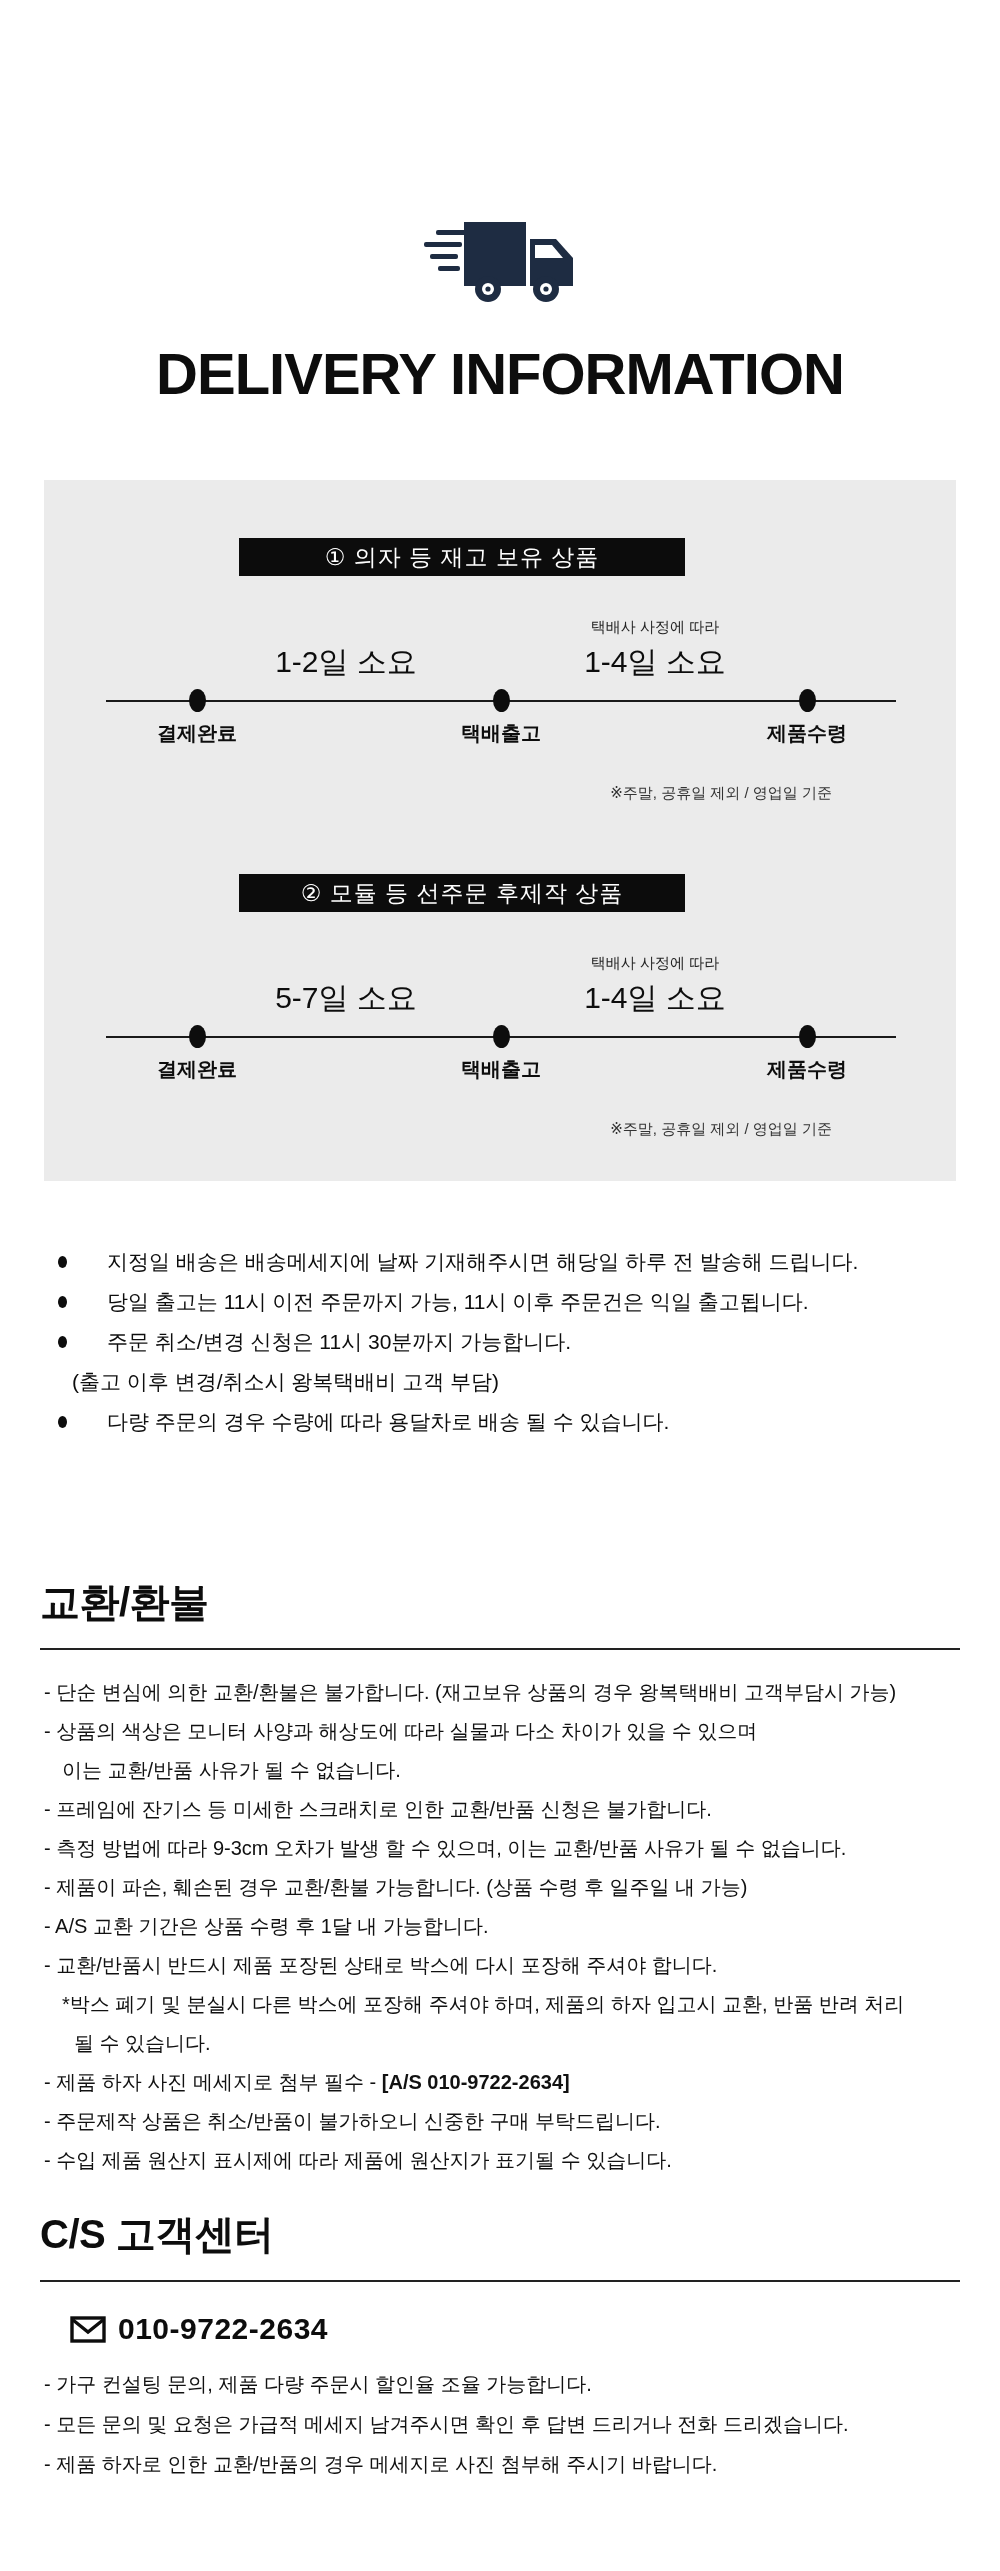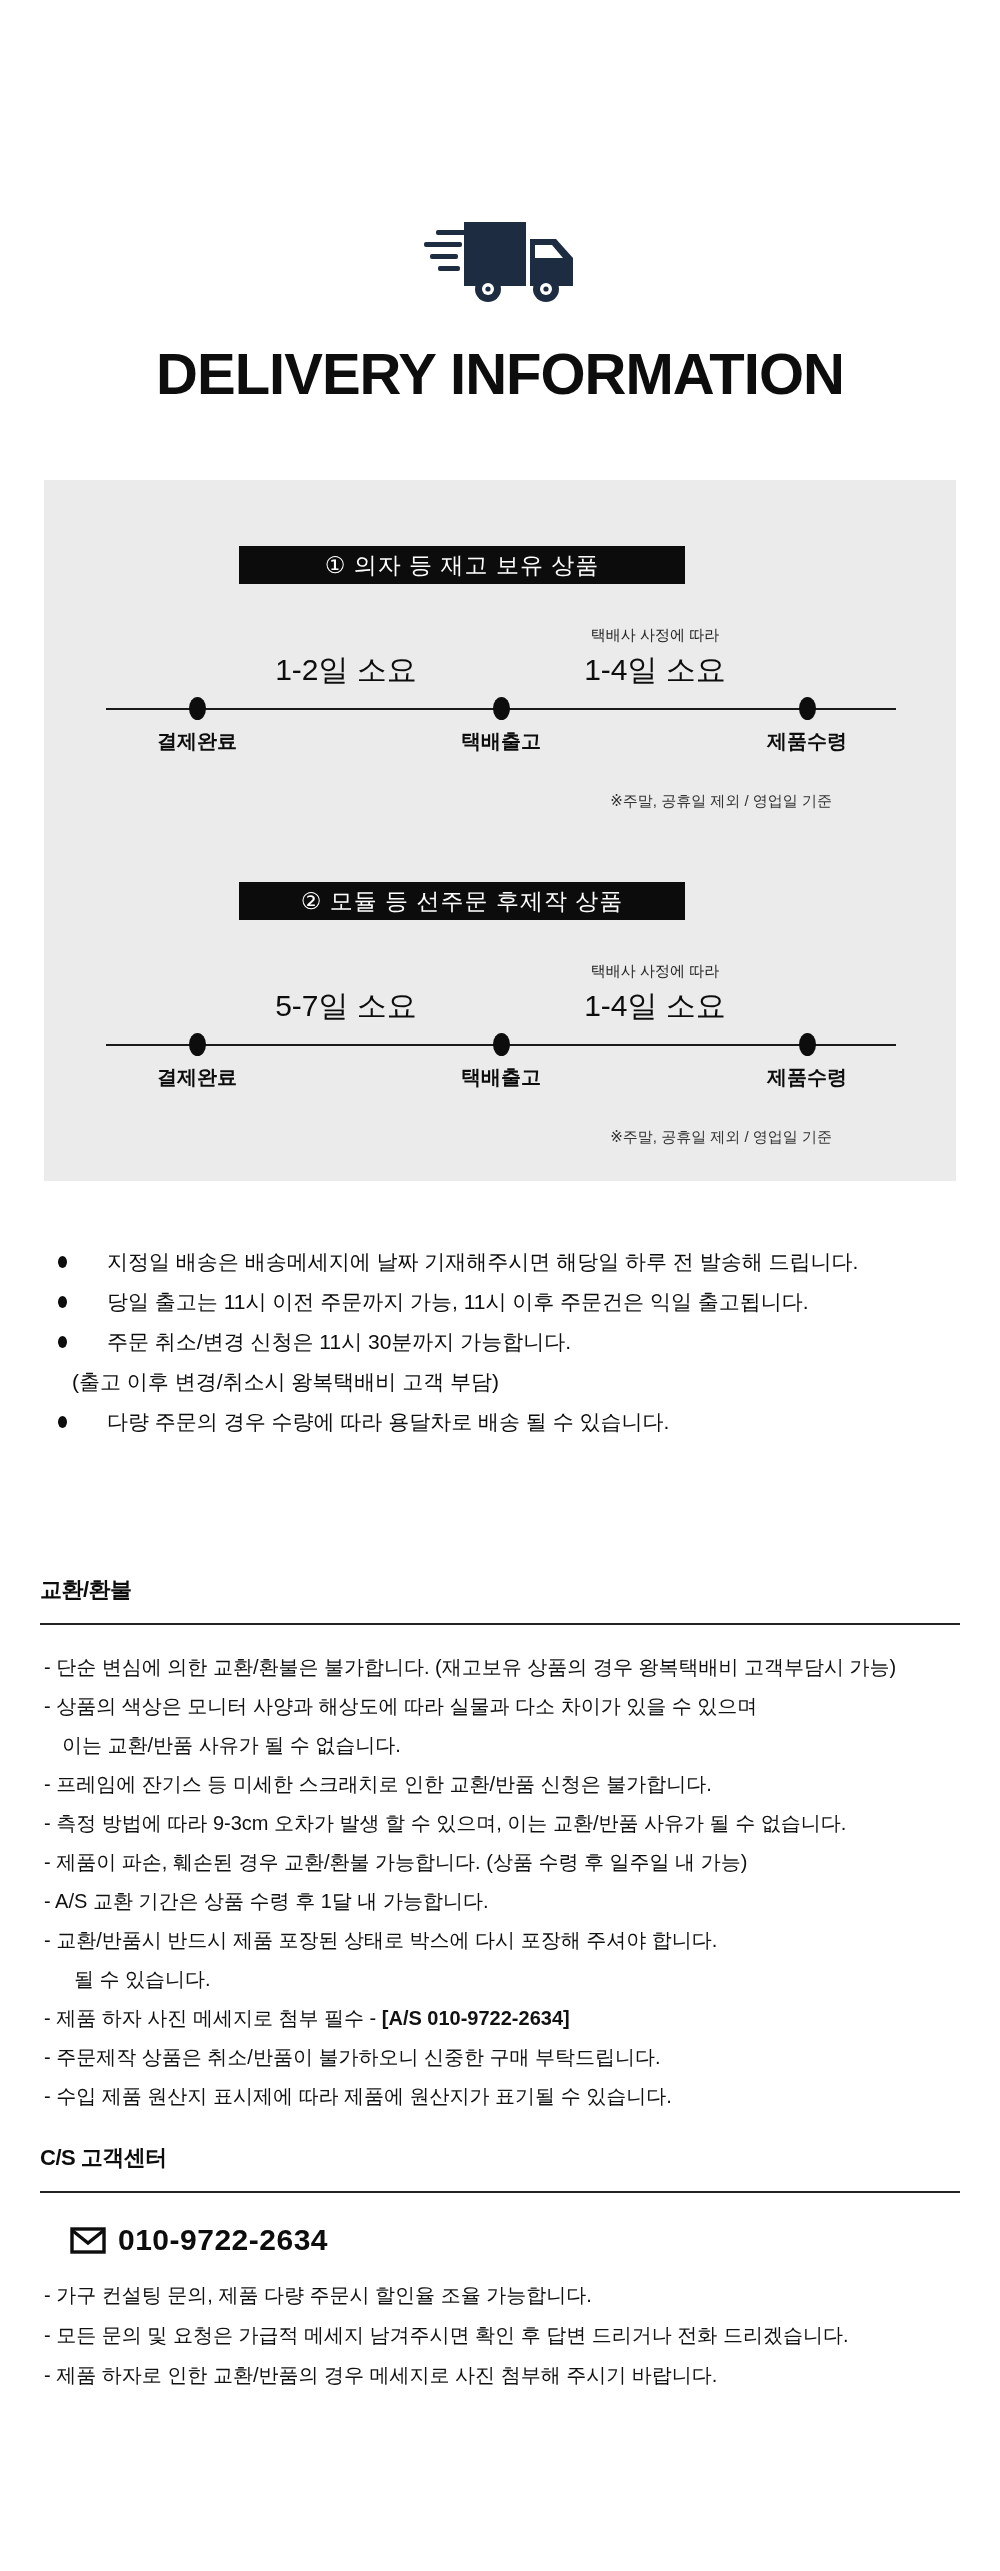--- a/index.html
+++ b/index.html
@@ -7,21 +7,21 @@
   .page { position:relative; width:1000px; }
 
   
   .hero { text-align:center; }
   .truck-wrap { padding-top:222px; }
   .page-title { margin:26px 0 0 0; font-size:58px; font-weight:800; letter-spacing:-1px; color:#0d0d0d; }
   .page-subtitle { margin-top:10px; font-size:26px; font-weight:500; color:#111; }
 
   
   .panel { position:relative; margin:73px auto 0 auto; width:912px; height:701px; background:#ebebeb; }
-  .tsection { position:absolute; left:0; width:836px; height:300px;margin-top:8px; }
+  .tsection { position:absolute; left:0; width:836px; height:300px; }
   .tsection.s1 { top:58px; }
   .tsection.s2 { top:394px; }
   .badge { position:absolute; top:0; left:50%; transform:translateX(-50%); min-width:446px; height:38px;
            box-sizing:border-box; background:#0c0c0c; color:#fff; font-size:23px; font-weight:500;
            line-height:38px; text-align:center; letter-spacing:1px; }
   .carrier-note { position:absolute; top:80px; left:611px; transform:translateX(-50%);
                   font-size:15px; color:#222; white-space:nowrap; }
   .dur { position:absolute; top:104px; transform:translateX(-50%); font-size:30px; font-weight:500;
          color:#0d0d0d; white-space:nowrap; }
   .dur.left  { left:302px; }
@@ -37,21 +37,21 @@
   
   .notes { margin:66px 0 0 58px; }
   .note-row { display:flex; align-items:flex-start; height:40px; font-size:21px; font-weight:500;
               line-height:30px; color:#0d0d0d;gap:28px; }
   .note-dot { flex:0 0 auto; width:9px; height:12px; border-radius:50%; background:#0d0d0d;
               margin:9px 12px 0 0; }
   .note-row.cont { padding-left:14px; }
 
   
   .sec-head { margin:128px 40px 0 40px; padding-bottom:18px; border-bottom:2px solid #222;
-              font-size:22px; font-weight:800; letter-spacing:-0.5px; color:#0d0d0d; }
+              font-size:40px; font-weight:800; letter-spacing:-0.5px; color:#0d0d0d; }
   .sec-head.cs { margin-top:24px; }
 
   
   .dash-list { margin:26px 40px 0 44px; font-size:20px; color:#111; }
   .dash-list .line { height:39px; line-height:32px; white-space:nowrap; }
   .line.ind1 { padding-left:18px; }
   .line.ind2 { padding-left:30px; }
   .b { font-weight:700; }
 
   
@@ -149,20 +149,21 @@
 
   <div class="dash-list">
     <div class="line">- 단순 변심에 의한 교환/환불은 불가합니다. (재고보유 상품의 경우 왕복택배비 고객부담시 가능)</div>
     <div class="line">- 상품의 색상은 모니터 사양과 해상도에 따라 실물과 다소 차이가 있을 수 있으며</div>
     <div class="line ind1">이는 교환/반품 사유가 될 수 없습니다.</div>
     <div class="line">- 프레임에 잔기스 등 미세한 스크래치로 인한 교환/반품 신청은 불가합니다.</div>
     <div class="line">- 측정 방법에 따라 9-3cm 오차가 발생 할 수 있으며, 이는 교환/반품 사유가 될 수 없습니다.</div>
     <div class="line">- 제품이 파손, 훼손된 경우 교환/환불 가능합니다. (상품 수령 후 일주일 내 가능)</div>
     <div class="line">- A/S 교환 기간은 상품 수령 후 1달 내 가능합니다.</div>
     <div class="line">- 교환/반품시 반드시 제품 포장된 상태로 박스에 다시 포장해 주셔야 합니다.</div>
+    <div class="line ind1">*박스 폐기 및 분실시 다른 박스에 포장해 주셔야 하며, 제품의 하자 입고시 교환, 반품 반려 처리</div>
     <div class="line ind2">될 수 있습니다.</div>
     <div class="line">
       <span>- 제품 하자 사진 메세지로 첨부 필수 - </span><span class="b">[A/S 010-9722-2634]</span>
     </div>
     <div class="line">- 주문제작 상품은 취소/반품이 불가하오니 신중한 구매 부탁드립니다.</div>
     <div class="line">- 수입 제품 원산지 표시제에 따라 제품에 원산지가 표기될 수 있습니다.</div>
   </div>
 
   <h2 class="sec-head cs">C/S 고객센터</h2>
 

